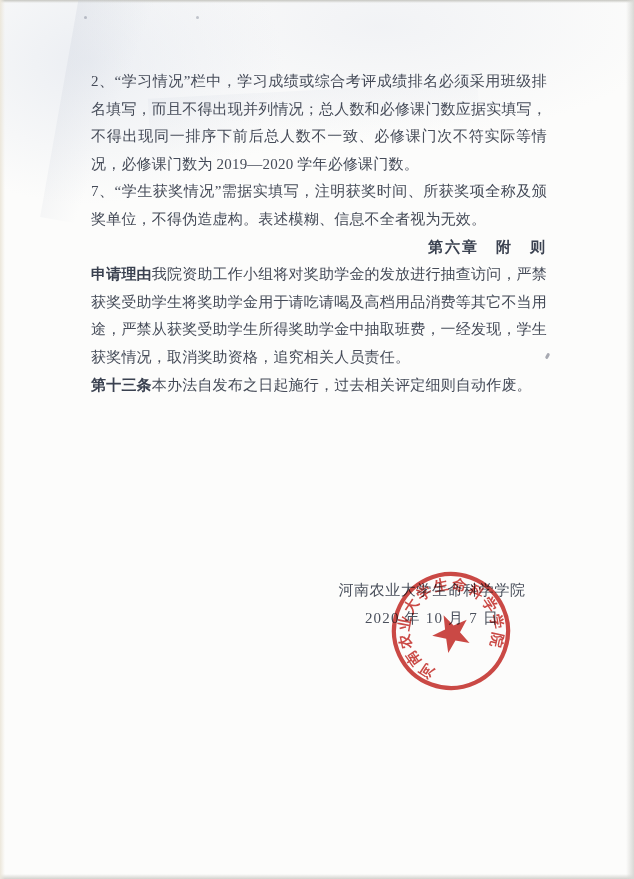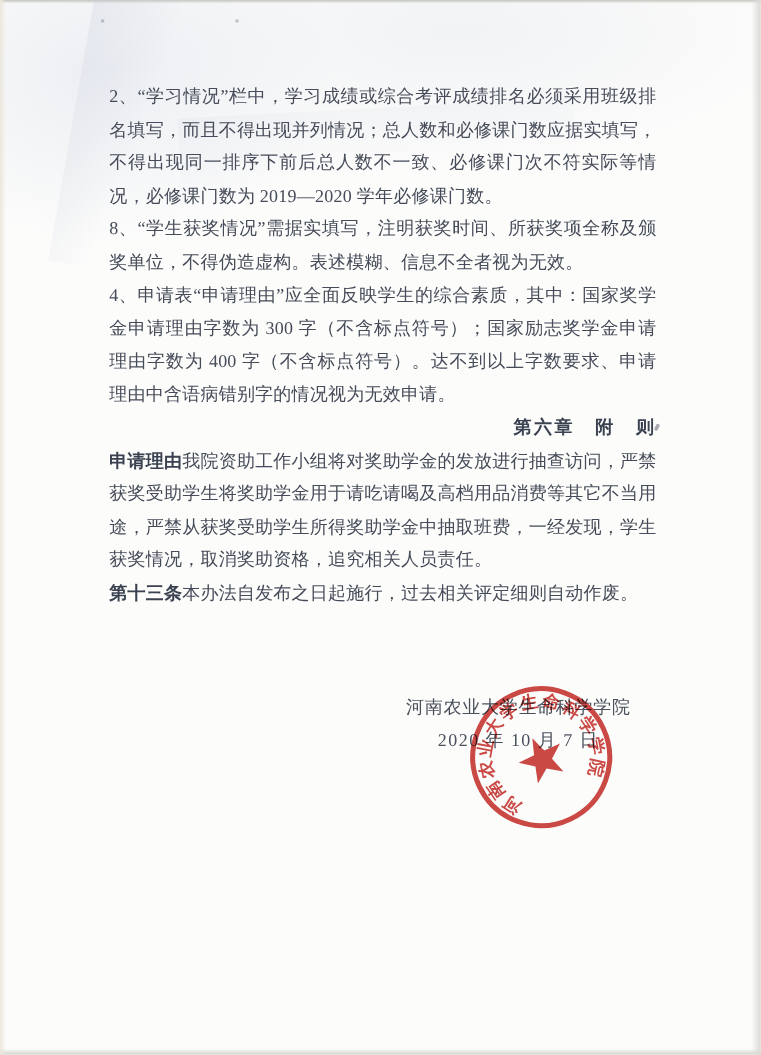--- a/index.html
+++ b/index.html
@@ -69,22 +69,21 @@
 <div class="scan">
 
   <div class="crease-a"></div>
   <div class="crease-b"></div>
   <div class="speck1"></div>
   <div class="speck2"></div>
   <div class="speck3"></div>
 
   <div class="content">
     <p>2、“学习情况”栏中，学习成绩或综合考评成绩排名必须采用班级排名填写，而且不得出现并列情况；总人数和必修课门数应据实填写，不得出现同一排序下前后总人数不一致、必修课门次不符实际等情况，必修课门数为 2019—2020 学年必修课门数。</p>
-    <p>8、“学生获奖情况”需据实填写，注明获奖时间、所获奖项全称及颁奖单位，不得伪造虚构。表述模糊、信息不全者视为无效。</p>
-    <p>4、申请表“申请理由”应全面反映学生的综合素质，其中：国家奖学金申请理由字数为 300 字（不含标点符号）；国家励志奖学金申请理由字数为 400 字（不含标点符号）。达不到以上字数要求、申请理由中含语病错别字的情况视为无效申请。</p>
+    <p>7、“学生获奖情况”需据实填写，注明获奖时间、所获奖项全称及颁奖单位，不得伪造虚构。表述模糊、信息不全者视为无效。</p>
     <p class="chapter">第六章　附　则</p>
     <p><span class="article-label">申请理由</span><span>我院资助工作小组将对奖助学金的发放进行抽查访问，严禁获奖受助学生将奖助学金用于请吃请喝及高档用品消费等其它不当用途，严禁从获奖受助学生所得奖助学金中抽取班费，一经发现，学生获奖情况，取消奖助资格，追究相关人员责任。</span></p>
     <p><span class="article-label gap">第十三条</span><span>本办法自发布之日起施行，过去相关评定细则自动作废。</span></p>
   </div>
 
   <div class="signature">
     <div class="org">河南农业大学生命科学学院</div>
     <div class="date">2020 年 10 月 7 日</div>
   </div>
 

